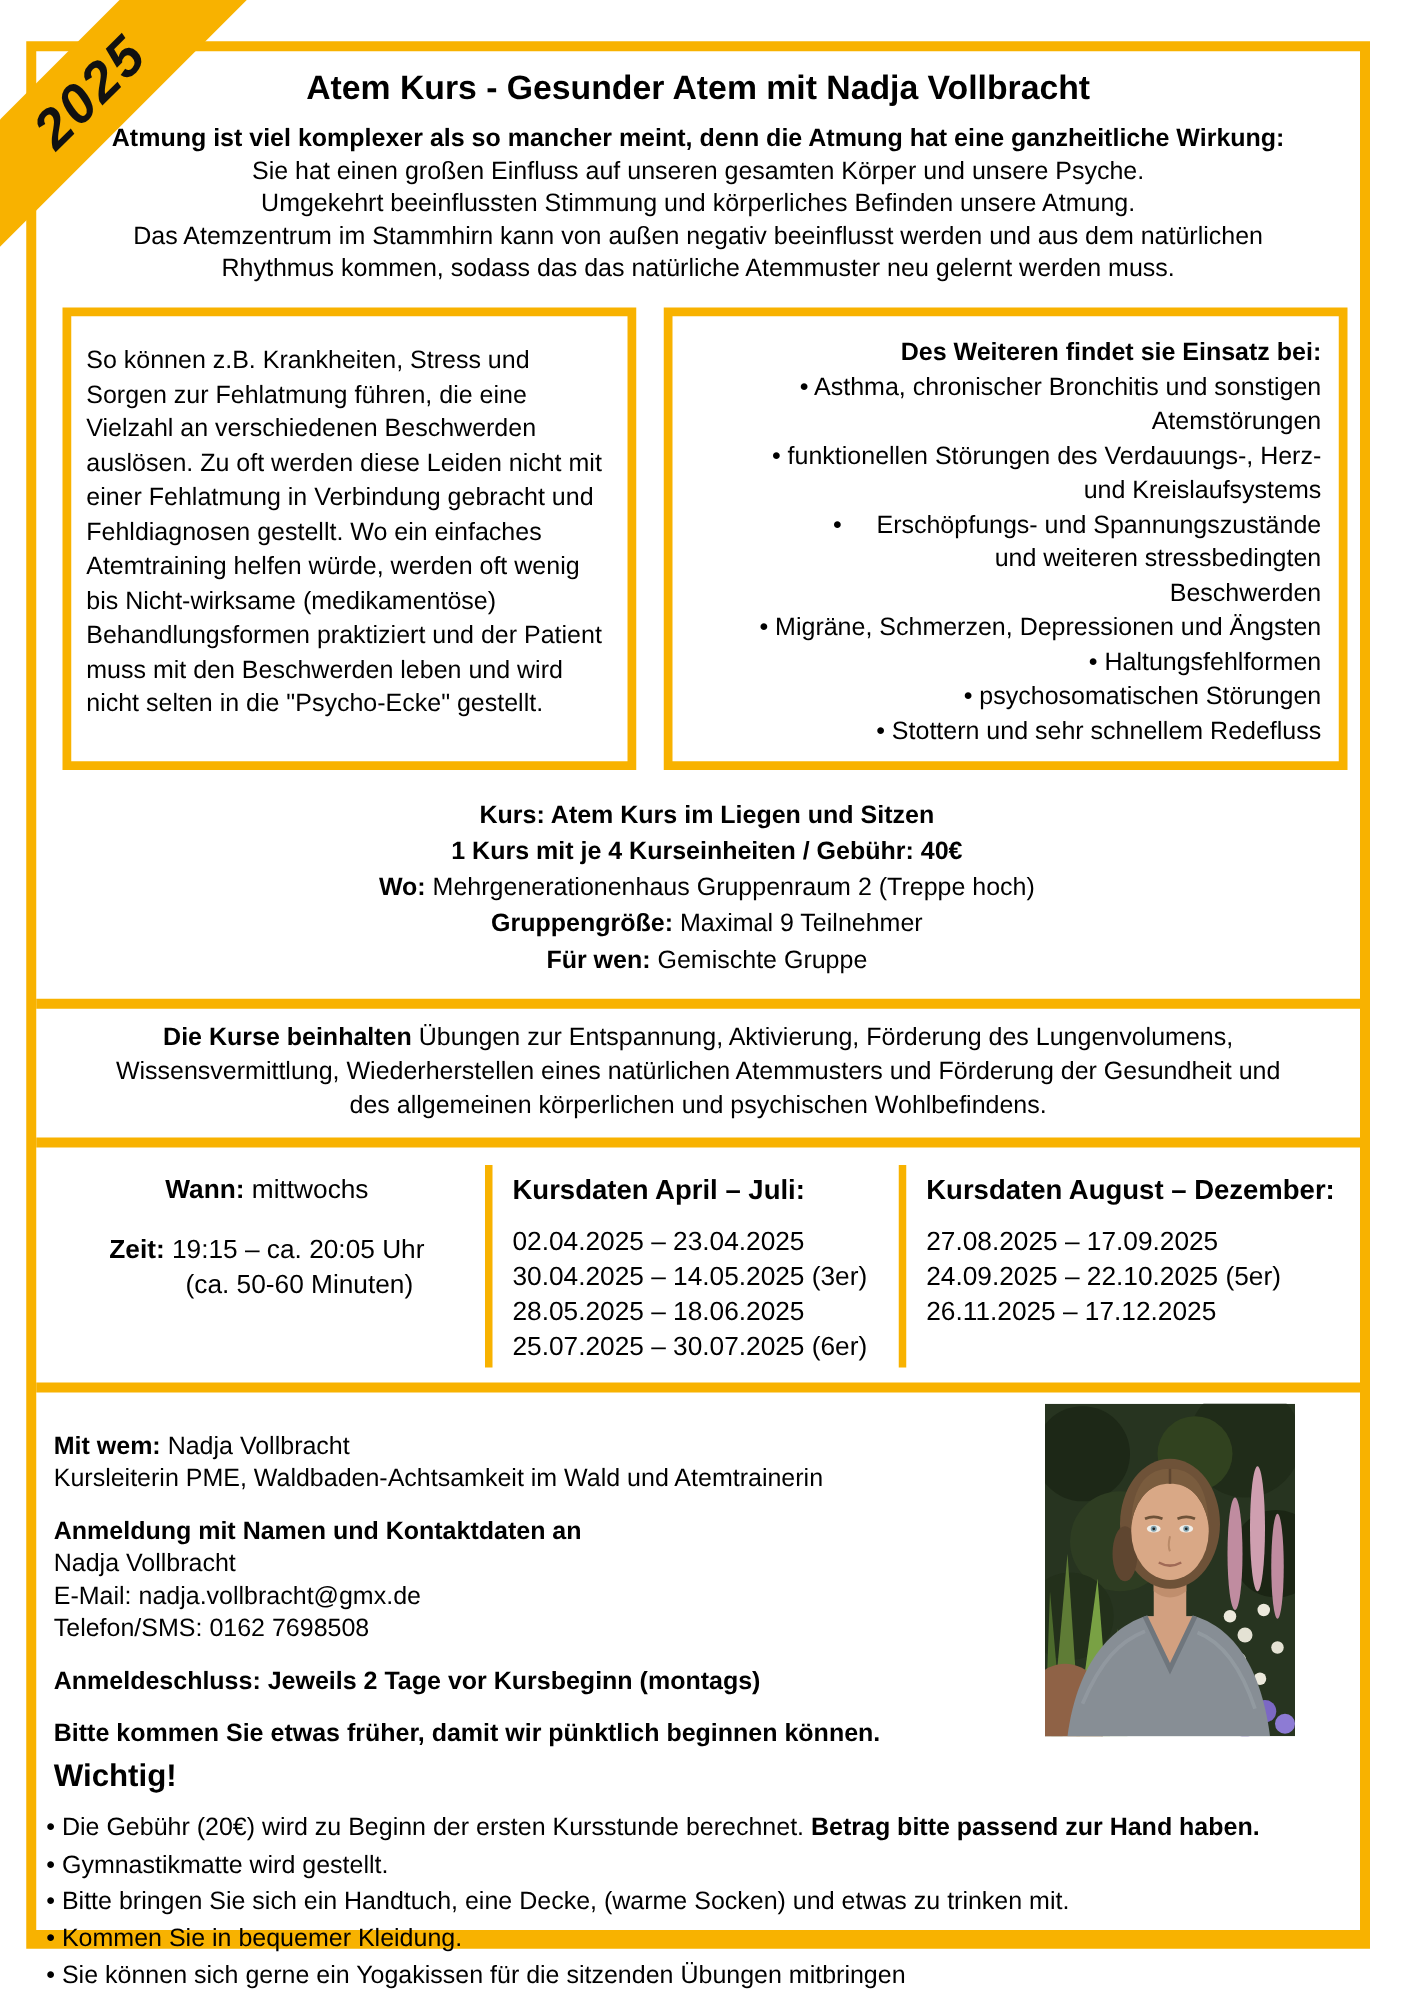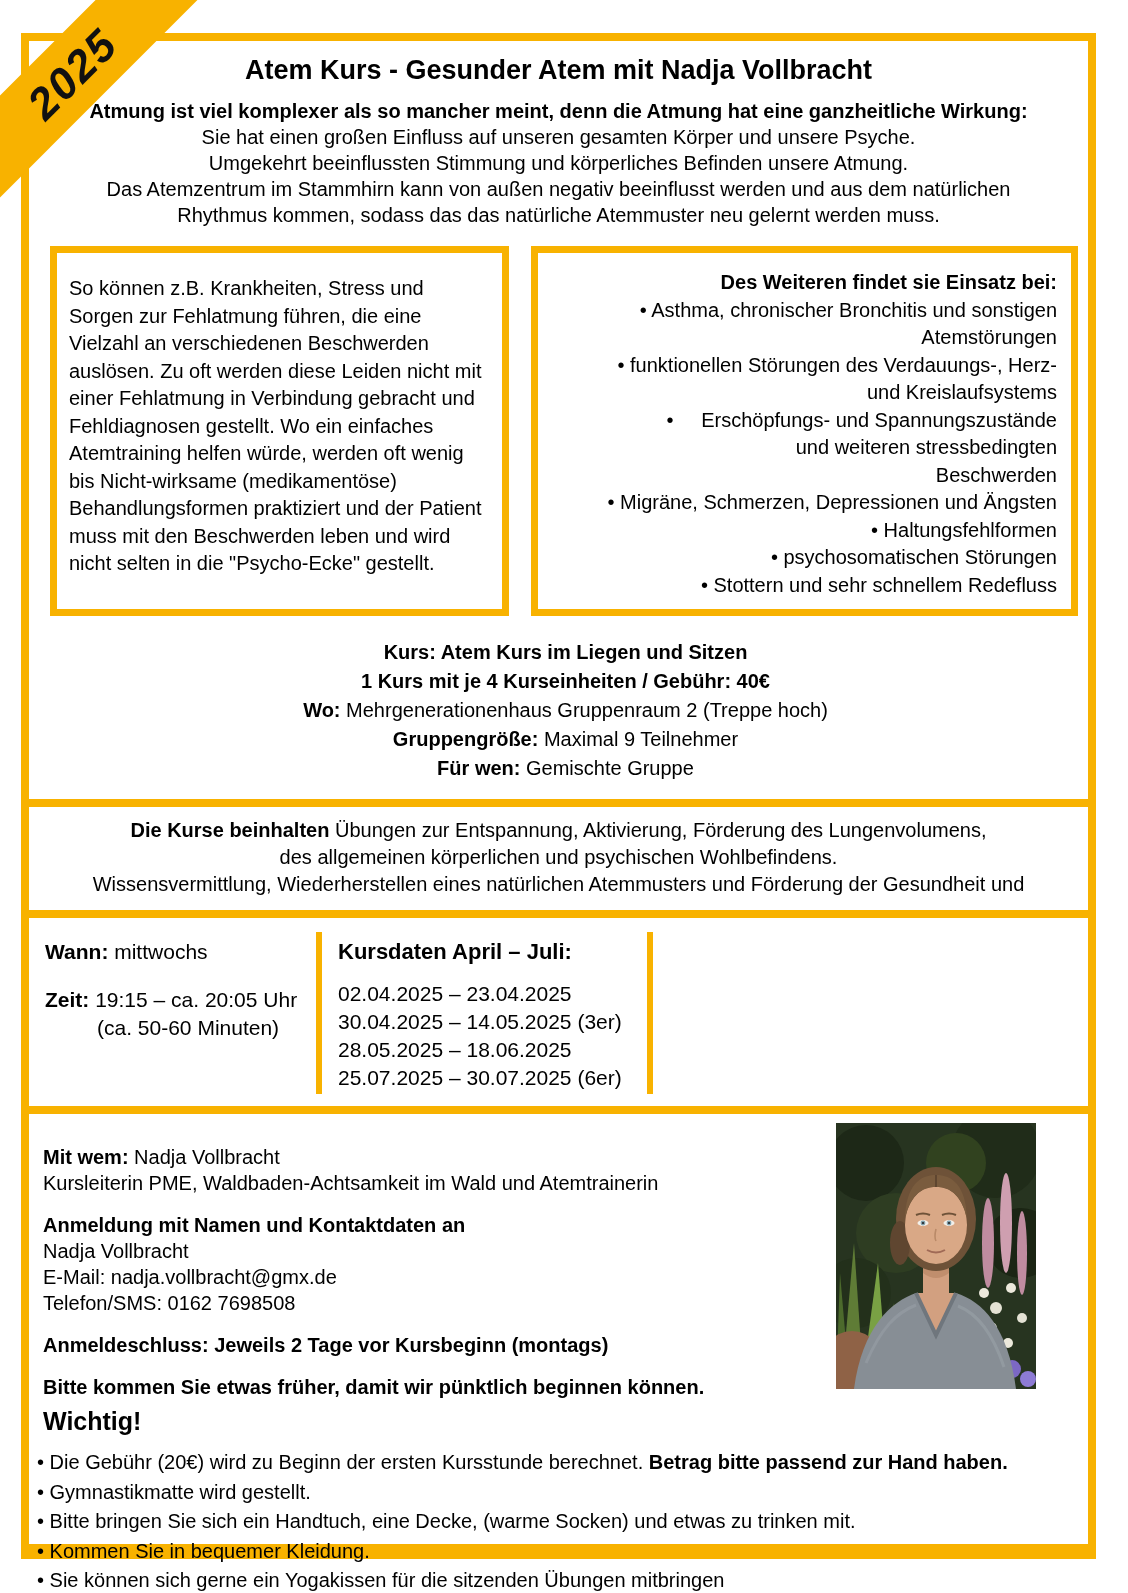--- a/index.html
+++ b/index.html
@@ -70,21 +70,21 @@
   }
   .includes-box b { font-weight: bold; }
   
   .schedule-row {
     display: flex; align-items: stretch;
     border-bottom: 8px solid var(--accent);
     min-height: 184px;
   }
   .schedule-col { padding: 20px 6px 14px 16px; font-size: 21px; line-height: 28px; }
   .schedule-col .col-heading { font-weight: bold; font-size: 22px; margin-bottom: 14px; }
-  .schedule-col.when { width: 287px; }
+  .schedule-col.when { width: 359px; text-align: center; }
   .schedule-col.c2 { width: 325px; }
   .schedule-col.c3 { flex: 1; }
   .when .row1 { margin-bottom: 20px; }
   .when b { font-weight: bold; }
   .when .note { padding-left: 52px; }
   .v-divider { width: 6px; background: var(--accent); margin: 14px 0 12px 0; }
   .dates { white-space: pre-line; }
   
   .footer { position: relative; padding: 30px 0 0 14px; font-size: 20px; line-height: 26px; }
   .footer .block { margin-bottom: 22px; max-width: 790px; }
@@ -145,39 +145,45 @@
   <div class="course-info">
     <div><b>Kurs: Atem Kurs im Liegen und Sitzen</b><span></span></div>
     <div><b>1 Kurs mit je 4 Kurseinheiten / Gebühr: 40€</b><span></span></div>
     <div><b>Wo:</b><span> Mehrgenerationenhaus Gruppenraum 2 (Treppe hoch)</span></div>
     <div><b>Gruppengröße:</b><span> Maximal 9 Teilnehmer</span></div>
     <div><b>Für wen:</b><span> Gemischte Gruppe</span></div>
   </div>
 
   <div class="includes-box">
     <div><b>Die Kurse beinhalten</b><span> Übungen zur Entspannung, Aktivierung, Förderung des Lungenvolumens,</span></div>
+    <div>Wissensvermittlung, Wiederherstellen eines natürlichen Atemmusters und Förderung der Gesundheit und</div>
     <div>des allgemeinen körperlichen und psychischen Wohlbefindens.</div>
-    <div>Wissensvermittlung, Wiederherstellen eines natürlichen Atemmusters und Förderung der Gesundheit und</div>
   </div>
 
   <div class="schedule-row">
     <div class="schedule-col when">
       <div class="row1"><b>Wann:</b><span> mittwochs</span></div>
       <div><b>Zeit:</b><span> 19:15 – ca. 20:05 Uhr</span></div>
       <div class="note">(ca. 50-60 Minuten)</div>
     </div>
     <div class="v-divider"></div>
     <div class="schedule-col c2">
       <div class="col-heading">Kursdaten April – Juli:</div>
       <div class="dates">02.04.2025 – 23.04.2025
 30.04.2025 – 14.05.2025 (3er)
 28.05.2025 – 18.06.2025
 25.07.2025 – 30.07.2025 (6er)</div>
     </div>
     <div class="v-divider"></div>
+    <div class="schedule-col c3">
+      <div class="col-heading">Kursdaten August – Dezember:</div>
+      <div class="dates">27.08.2025 – 17.09.2025
+24.09.2025 – 22.10.2025 (5er)
+26.11.2025 – 17.12.2025</div>
+    </div>
   </div>
 
   <div class="footer">
 
     <div class="block tight">
       <div><b>Mit wem:</b><span> Nadja Vollbracht</span></div>
       <div>Kursleiterin PME, Waldbaden-Achtsamkeit im Wald und Atemtrainerin</div>
     </div>
 
     <div class="block tight" style="margin-top:16px;">

